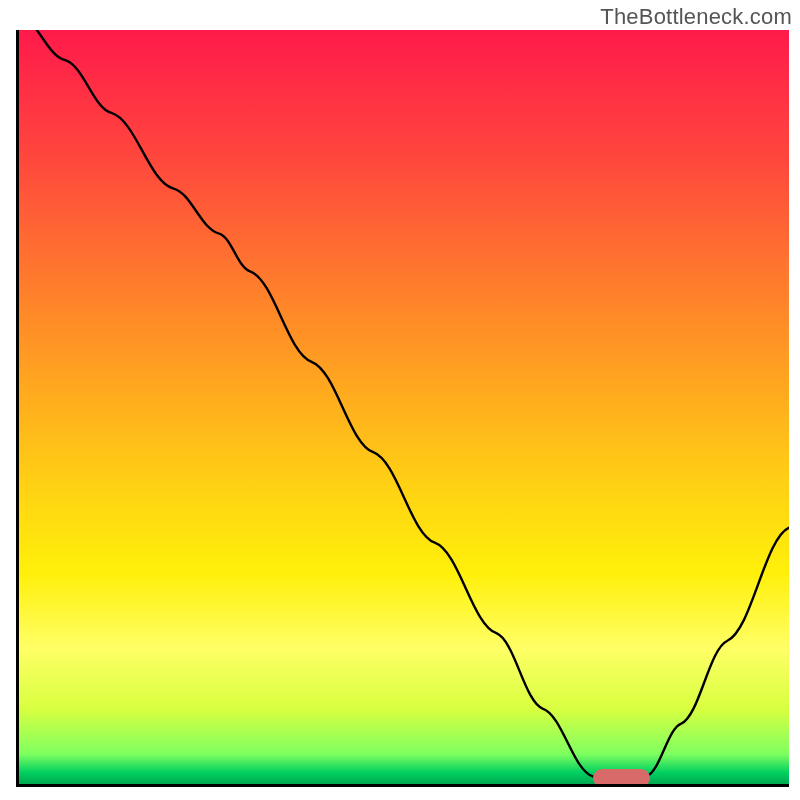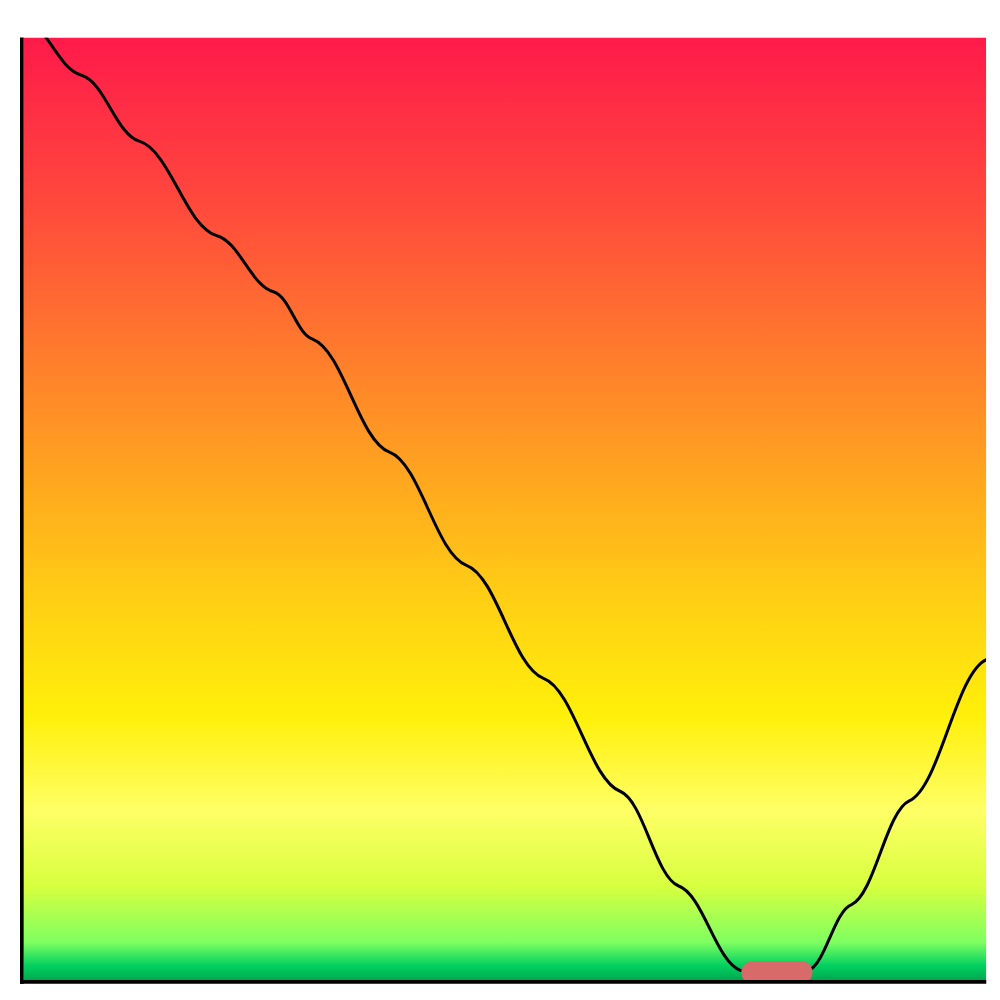--- a/index.html
+++ b/index.html
@@ -68,20 +68,21 @@
     border-radius: 9px;
     background: #d86a6a;
     z-index: 10;
   }
 </style>
 </head>
 <body>
 
 <div class="container">
 
+  <div class="watermark">TheBottleneck.com</div>
 
   <div class="plot-area">
     <div class="gradient-bg"></div>
 
     <svg class="curve-svg" viewBox="0 0 770 754" preserveAspectRatio="none">
       <path id="curve-path" fill="none" stroke="#000000" stroke-width="2.4" stroke-linecap="round" stroke-linejoin="round" d="M 0,-15.080000000000041 C 18.48,-10.55600000000003 27.719999999999995,25.636000000000074 46.199999999999996,30.160000000000082 C 64.67999999999999,35.438000000000066 73.91999999999999,77.66199999999995 92.39999999999999,82.93999999999994 C 117.03999999999999,90.47999999999993 129.35999999999999,150.79999999999993 154,158.33999999999992 C 172.48000000000002,162.86399999999992 181.72,199.05600000000004 200.20000000000002,203.58000000000004 C 212.52,207.35000000000002 218.68,237.51 231,241.27999999999997 C 255.64000000000001,250.32799999999997 267.96000000000004,322.71199999999993 292.6,331.75999999999993 C 317.24,340.80799999999994 329.56,413.192 354.2,422.24 C 378.84,431.288 391.16,503.672 415.8,512.72 C 440.44,521.768 452.76,594.152 477.4,603.2 C 495.88,610.74 505.12,671.0600000000001 523.6,678.6 C 543.62,685.386 553.63,739.674 573.65,746.46 C 595.2099999999999,746.46 605.99,746.46 627.55,746.46 C 641.41,741.182 648.34,698.958 662.2,693.68 C 680.6800000000001,685.386 689.92,619.034 708.4,610.74 C 733.04,599.4300000000001 745.36,508.95 770,497.64"></path>
     </svg>
 
     <div id="marker-bar" class="marker-bar" style="left: 573.65px; width: 57.75px; top: 738.968px; background: rgb(216, 106, 106);"></div>
   </div>

